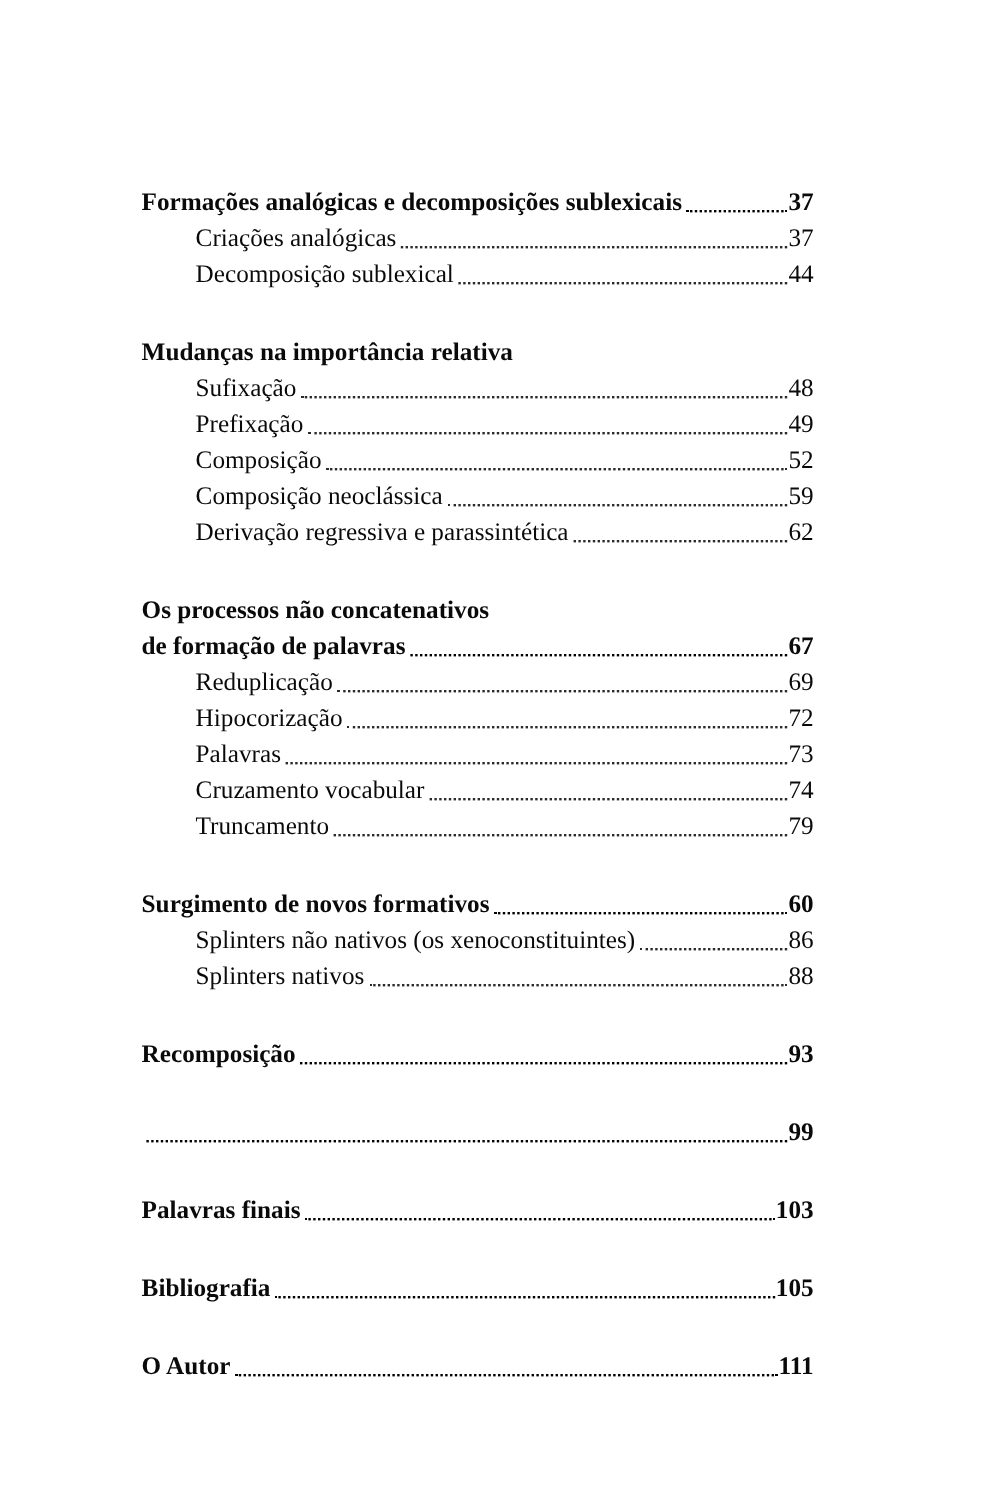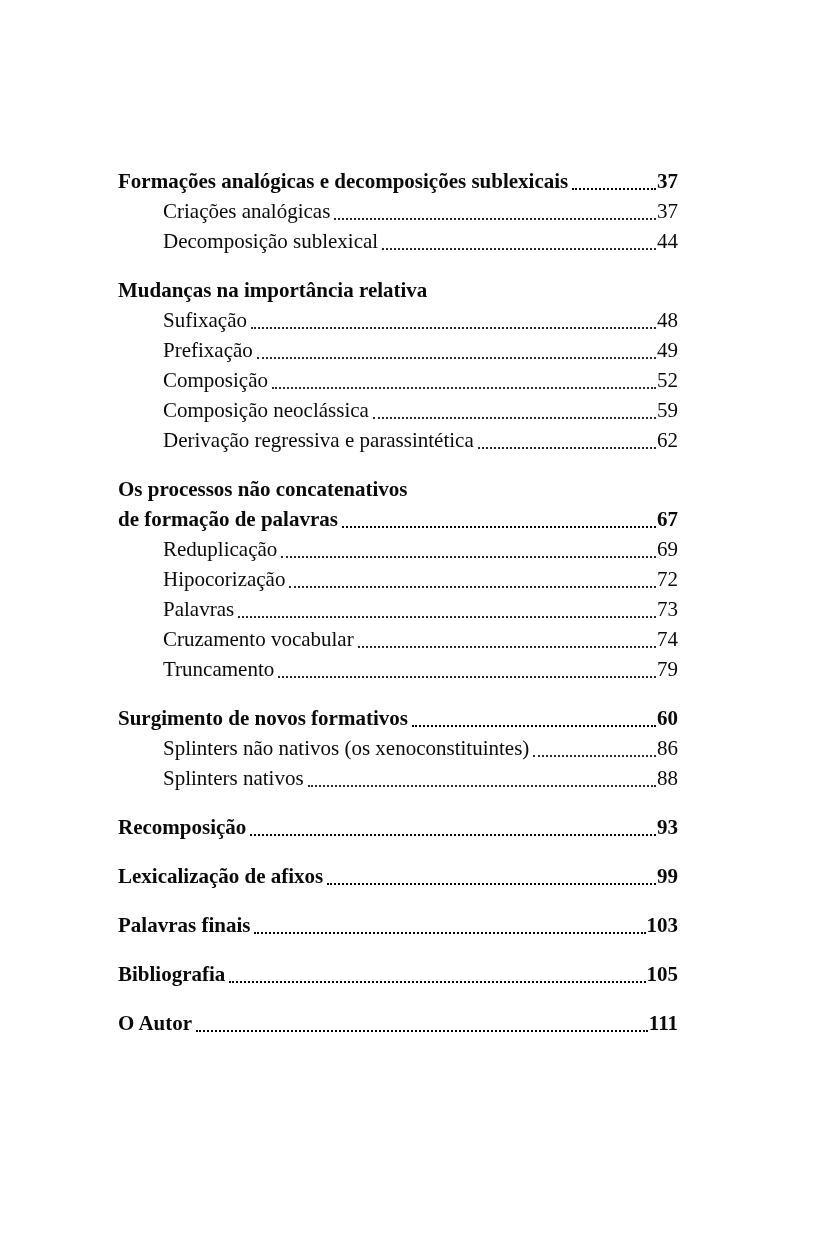--- a/index.html
+++ b/index.html
@@ -5,24 +5,24 @@
   * { margin: 0; padding: 0; box-sizing: border-box; }
   html, body {
     width: 827px; height: 1241px;
     background: #ffffff;
     font-family: "Liberation Serif", "DejaVu Serif", serif;
     color: #0a0a0a;
     overflow: hidden;
   }
   .page {
     position: absolute;
-    left: 118px; top: 166px;
+    left: 118px; top: 153px;
     width: 560px;
   }
-  .group { margin-top: 19px; }
+  .group { margin-top: 35px; }
   .group:first-child { margin-top: 0; }
   .row {
     display: flex;
     align-items: baseline;
     line-height: 30px;
     font-size: 21px;
   }
   .row .label { flex: 0 0 auto; white-space: nowrap; }
   .bold { font-weight: bold; }
   .indent-1 { padding-left: 45px; text-align: right; }
@@ -148,21 +148,20 @@
   <section class="group">
     <div class="row bold">
       <span class="label">Recomposição</span>
       <span class="leader"></span>
       <span class="pagenum">93</span>
     </div>
   </section>
 
   <section class="group">
     <div class="row bold">
-      <span class="label">Lexicalização de afixos</span>
       <span class="leader"></span>
       <span class="pagenum">99</span>
     </div>
   </section>
 
   <section class="group">
     <div class="row bold">
       <span class="label">Palavras finais</span>
       <span class="leader"></span>
       <span class="pagenum">103</span>

